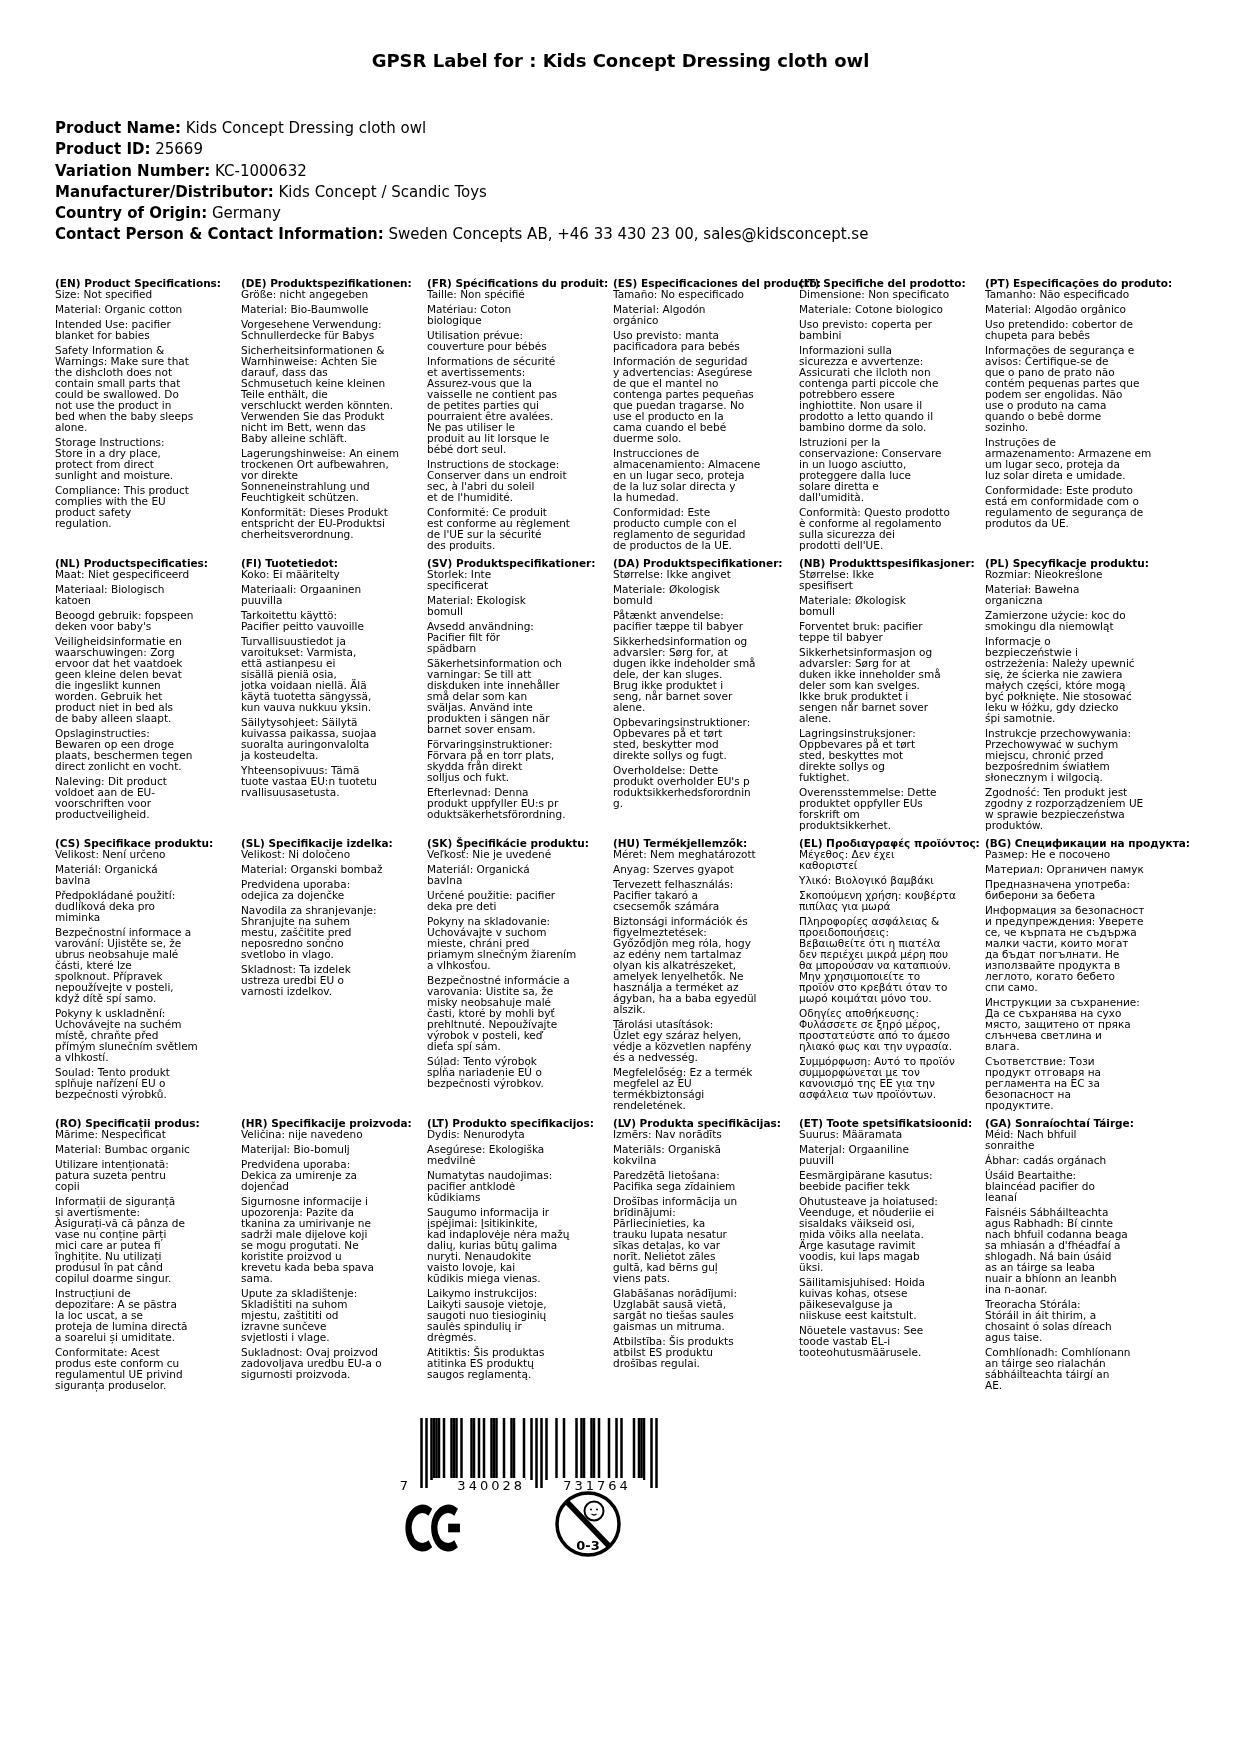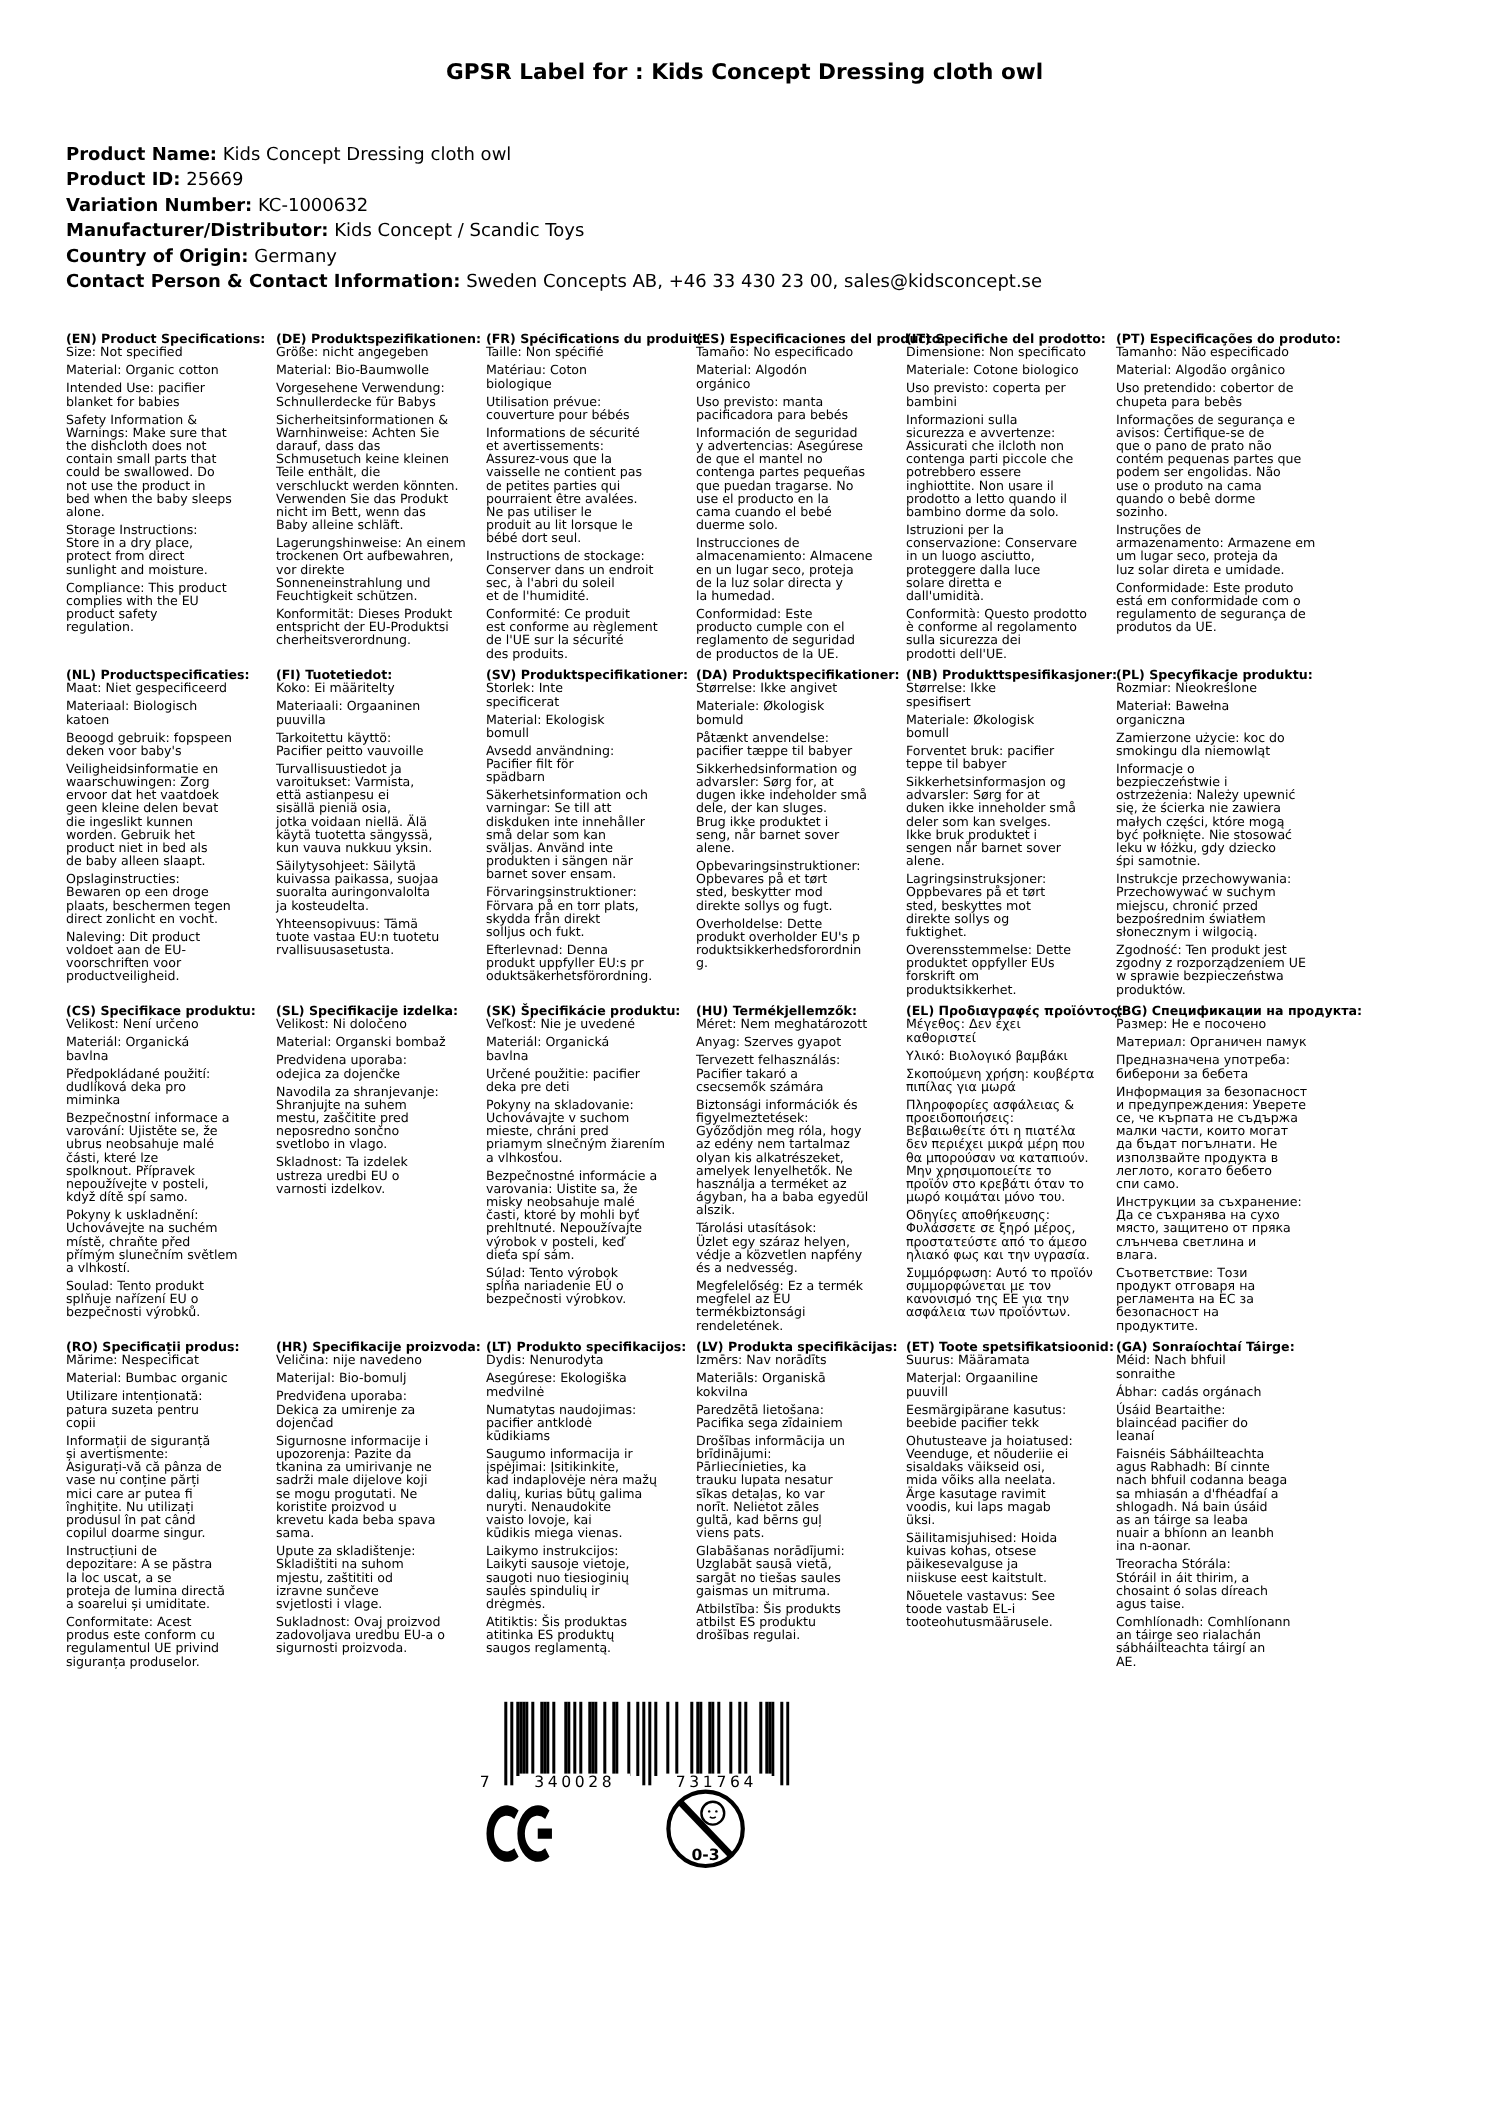--- a/index.html
+++ b/index.html
@@ -28,21 +28,21 @@
     font-size: 15px;
   }
   .info-row { margin: 0 0 5.5px 0; line-height: 1.05; }
   .info-label { font-weight: bold; }
   .info-value { font-weight: normal; }
   .lang-grid {
     position: absolute;
     left: 55px; top: 278px;
     display: grid;
     grid-template-columns: repeat(6, 170px);
-    column-gap: 5px;
+    column-gap: 16px;
     grid-auto-rows: 280px;
   }
   .lang-block { overflow: visible; }
   .lang-header {
     font-size: 10.5px;
     font-weight: bold;
     line-height: 11px;
     white-space: nowrap;
   }
   .lang-para {
@@ -58,21 +58,21 @@
   }
   .barcode svg { display:block; }
   .bc-digit {
     position: absolute;
     font-size: 13px;
     letter-spacing: 3px;
     background: #fff;
     text-align: center;
   }
   .bc-first { left: -26px; top: 60px; width: 20px; background: transparent; letter-spacing: 0; }
-  .bc-g1 { left: 13px;  top: 60px; width: 92px; }
+  .bc-g1 { left: 13px;  top: 60px; width: 92px; text-align: right; }
   .bc-g2 { left: 131px; top: 60px; width: 92px; }
   .ce-mark { position: absolute; left: 405px; top: 1504px; }
   .age-symbol { position: absolute; left: 553px; top: 1487px; }
   .age-symbol text { font: bold 13px "DejaVu Sans", sans-serif; }
 </style>
 </head>
 <body>
 
 <div class="page">
 

